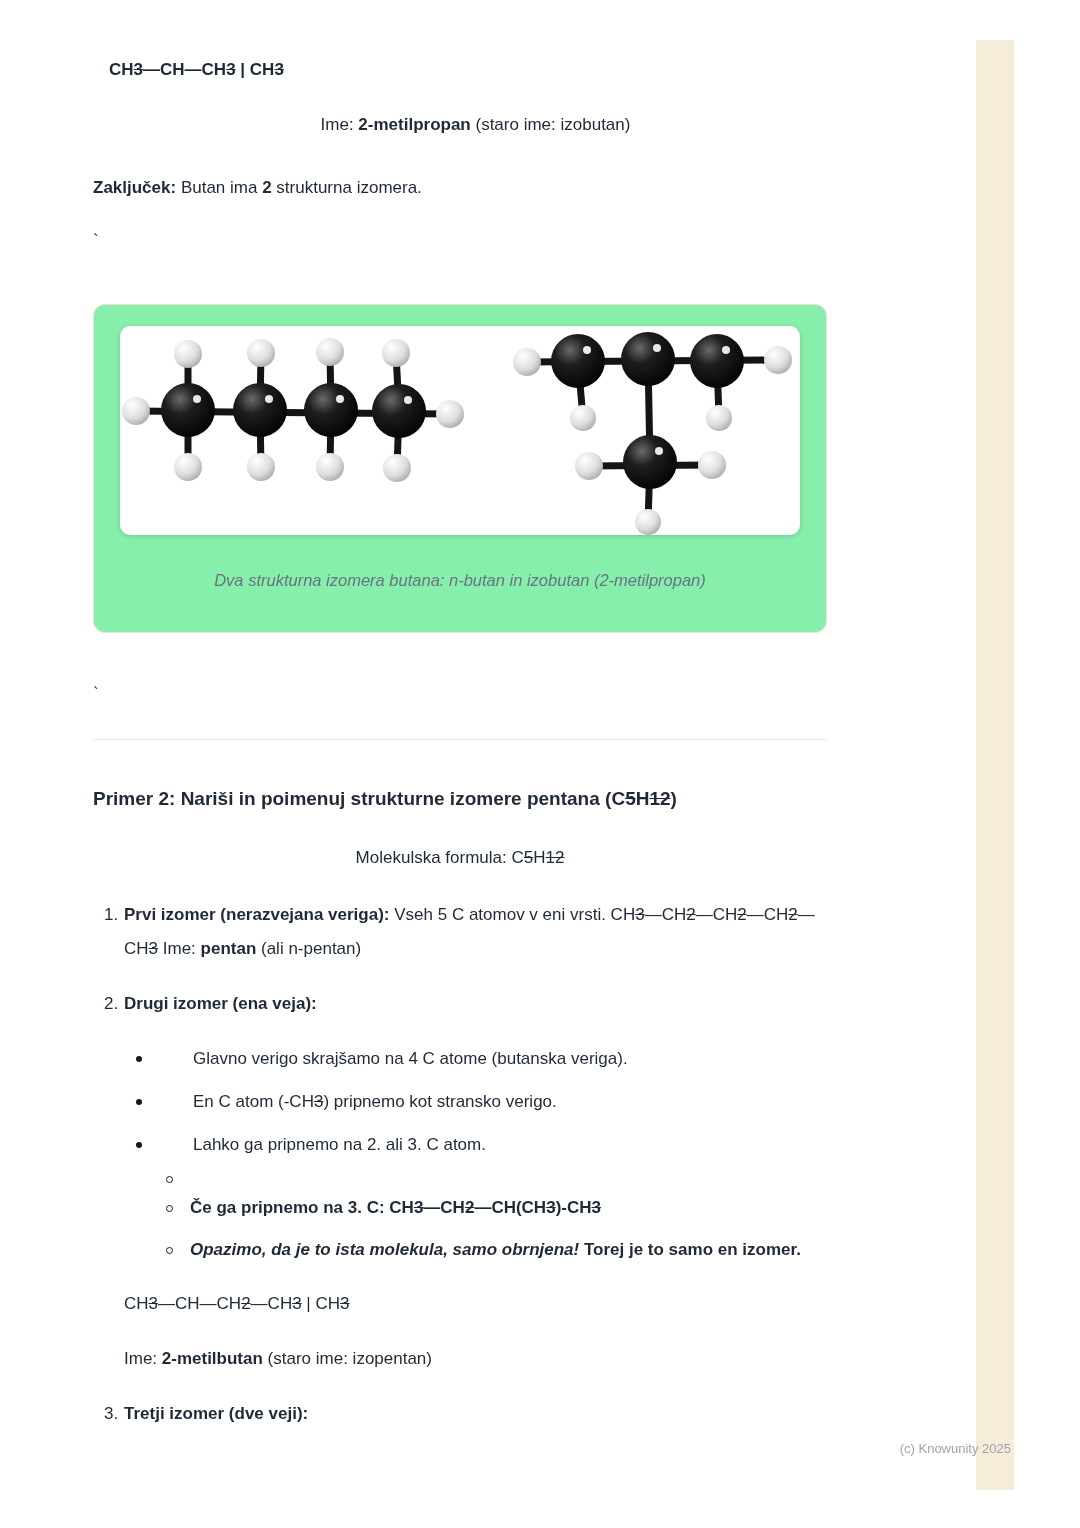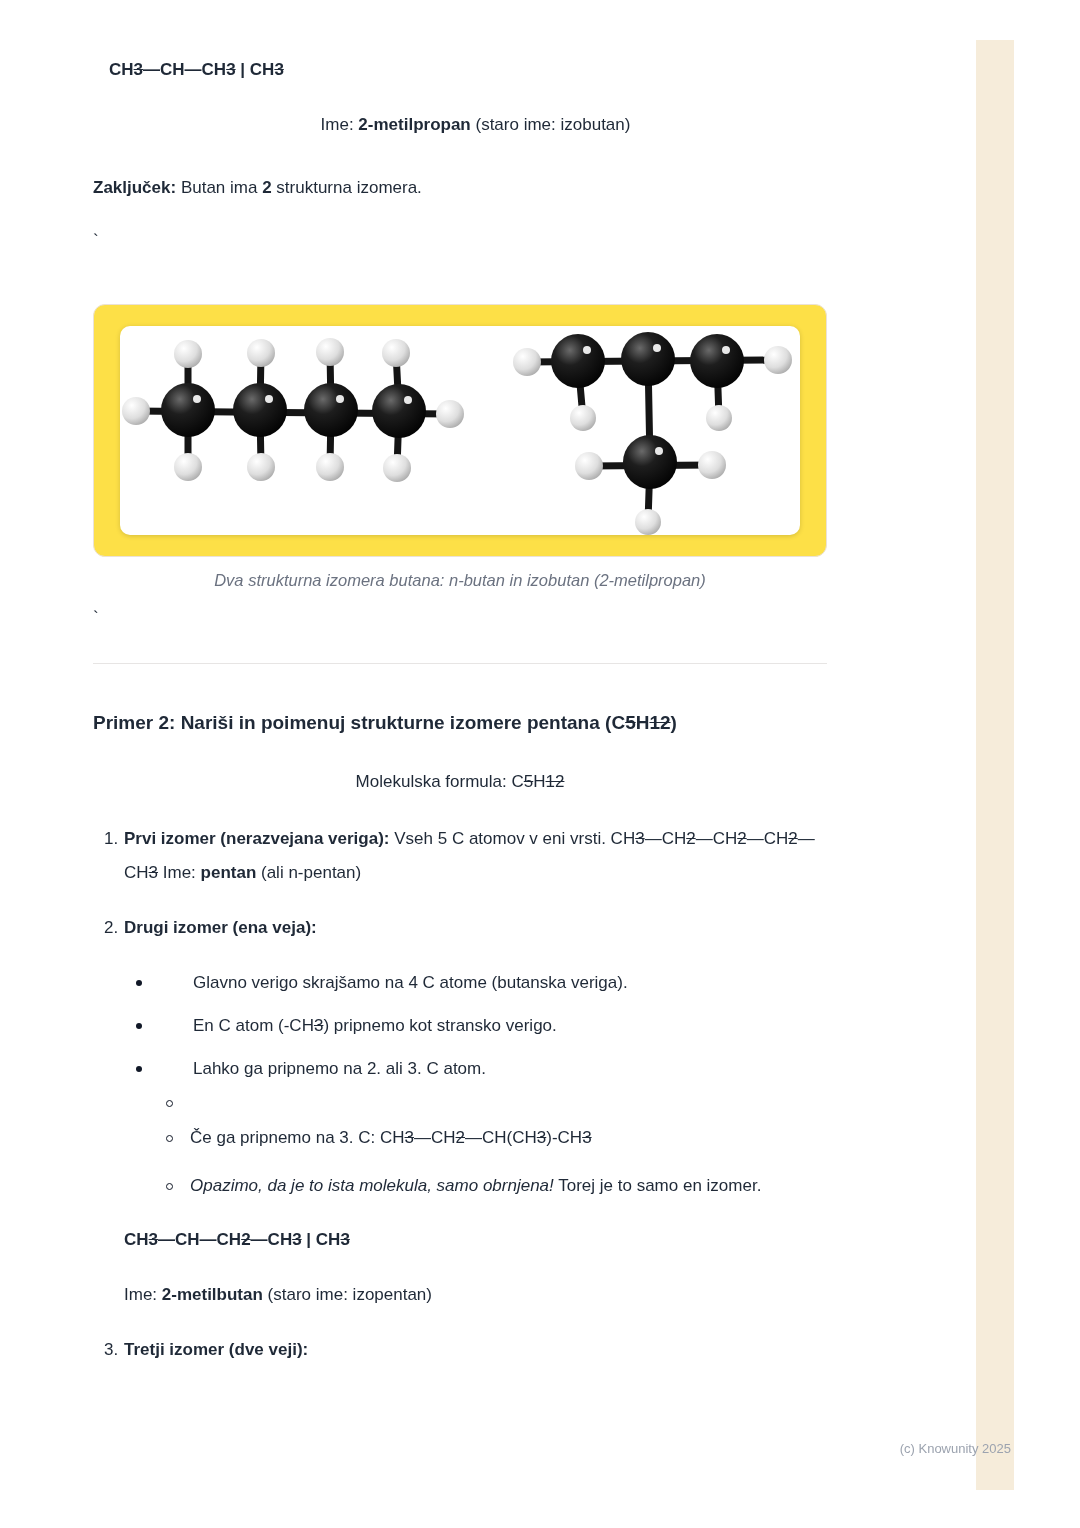--- a/index.html
+++ b/index.html
@@ -10,48 +10,48 @@
   .stripe{position:absolute;left:976px;top:40px;width:38px;height:1450px;background:var(--stripe,#f6ecda);}
   .content{position:absolute;left:93px;top:0;width:734px;}
   p{margin:0;line-height:29px;}
   .rt-b{font-weight:700;}
   .rt-st{text-decoration:line-through;}
   .rt-i{font-style:italic;}
   .p-formula1{margin-top:55px;margin-left:16px;font-weight:bold;}
   .p-ime1{margin-top:26px;margin-left:31px;text-align:center;}
   .p-zakljucek{margin-top:34px;}
   .tick{margin-top:24px;}
-  .card{margin:49px 0 0;border:1px solid #ebe2d5;background:#fde047;border-radius:12px;
-        padding:21px 26px 0;height:253px;box-sizing:border-box;}
+  .card{margin:49px 0 0;border:1px solid #ebe2d5;background:#86efac;border-radius:12px;
+        padding:21px 26px 0;height:329px;box-sizing:border-box;}
   figure{margin:0;}
   .img-wrap{height:209px;background:#ffffff;border-radius:10px;box-shadow:0 1px 5px rgba(0,0,0,.16);overflow:hidden;}
   .img-wrap svg{display:block;width:100%;height:100%;}
   .caption{margin-top:33px;text-align:center;font-style:italic;color:var(--muted,#6b7280);font-size:16.5px;line-height:24px;}
   .tick2{margin-top:46px;}
   hr.divider{margin:31px 0 0;border:none;border-top:1px solid var(--divider,#e7e5e4);}
   h2.heading{margin:45px 0 16px;font-size:19px;line-height:27px;font-weight:700;}
   .p-molform{margin-top:31px;text-align:center;}
   .list{margin-top:26px;}
   .num-item{display:flex;}
   .list > .num-item + .num-item{margin-top:21px;}
   .num{flex:none;width:31px;padding-left:11px;box-sizing:border-box;line-height:34px;}
   .num-body{flex:1;min-width:0;}
   .li-text{line-height:34px;}
   .bullets{margin-top:21px;}
   .bullet{display:flex;}
   .bullet + .bullet{margin-top:9px;}
   .bullet.l1{margin-left:12px;gap:34px;}
   .bullet.l2{margin-left:42px;}
   .subs{margin-top:0;}
-  .subs .bullet.l2 + .bullet.l2{margin-top:14px;}
+  .subs .bullet.l2 + .bullet.l2{margin-top:8px;font-weight:bold;}
   .marker-col{flex:none;width:23px;padding-top:14px;box-sizing:border-box;}
   .l2 .marker-col{width:24px;}
   .dot{display:block;width:6px;height:6px;border-radius:50%;background:#111827;}
   .circ{display:block;width:5px;height:5px;border:1.5px solid #111827;border-radius:50%;background:transparent;}
-  .f2{margin-top:20px;font-weight:bold;}
+  .f2{margin-top:20px;}
   .n2{margin-top:21px;}
   .footer{position:absolute;top:1441px;right:69px;font-size:13px;color:var(--footer-text,#9ca3af);z-index:2;line-height:16px;}
 </style>
 </head>
 <body>
 
 <div class="stripe"></div>
 
 <main class="content">
 

